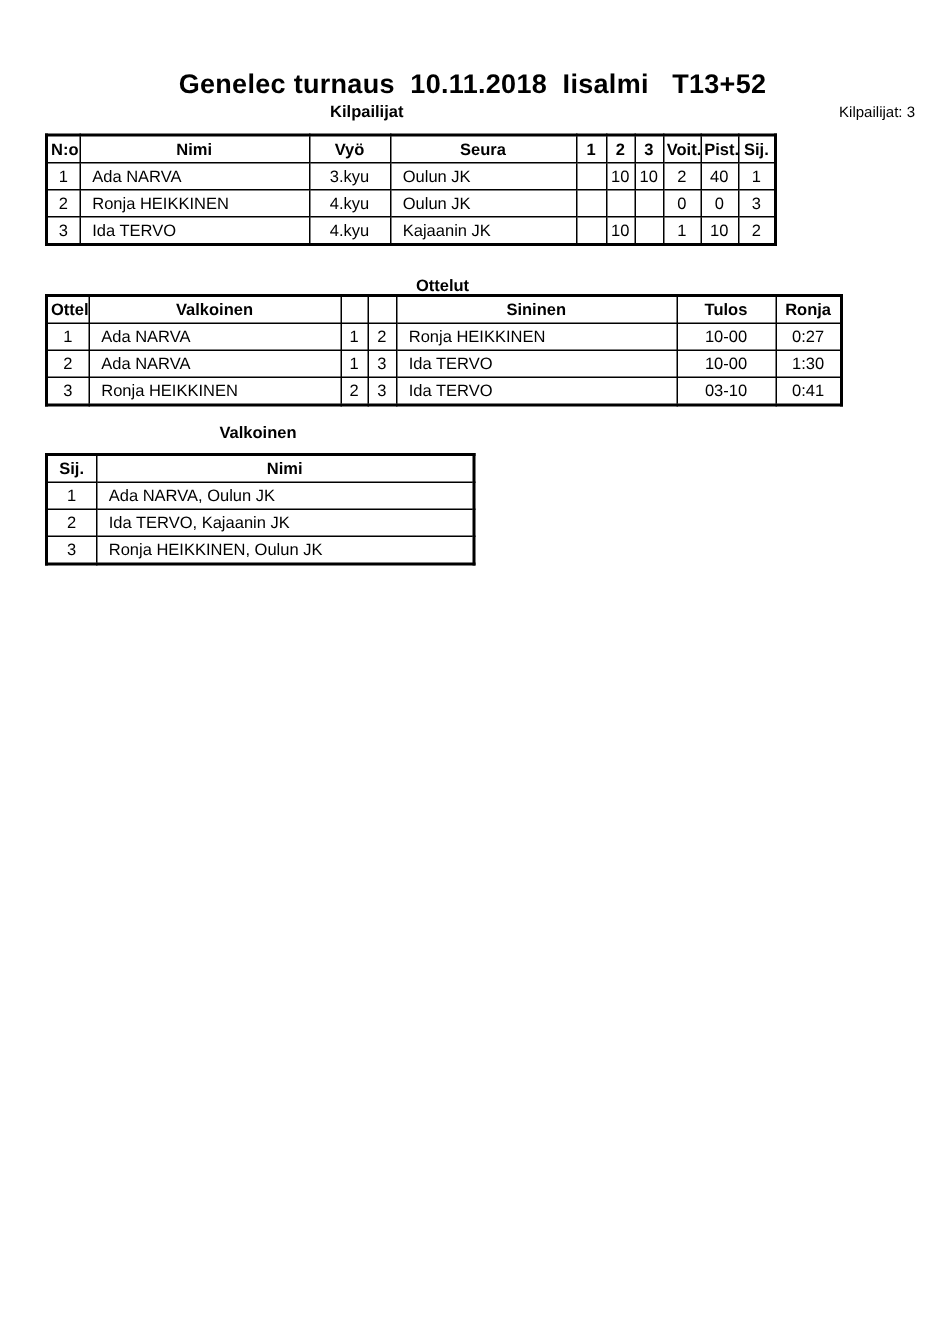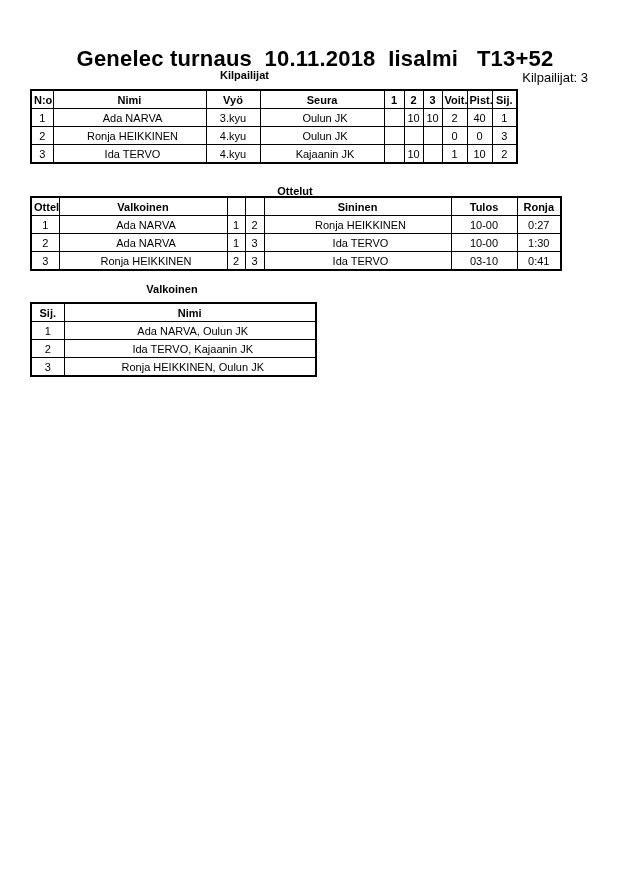--- a/index.html
+++ b/index.html
@@ -6,51 +6,51 @@
   body{
     width:630px;height:891px;
     background:#ffffff;
     font-family:"Liberation Sans","DejaVu Sans",sans-serif;
     color:#000;
     position:relative;
     overflow:hidden;
   }
   .page-title{
     position:absolute;top:46px;left:315px;transform:translateX(-50%);
-    font-size:22px;font-weight:bold;white-space:pre;letter-spacing:.2px;
+    font-size:18px;font-weight:bold;white-space:pre;letter-spacing:.2px;
   }
   .sec-heading{
     position:absolute;transform:translateX(-50%);
     font-size:11px;font-weight:bold;white-space:pre;
   }
   .h-kilpailijat{top:69px;left:236px;padding-left:17px;}
   .h-ottelut{top:185px;left:295px;}
   .h-tulokset{top:283px;left:172px;}
   .count-note{
-    position:absolute;top:70px;right:42px;
-    font-size:13px;
+    position:absolute;top:70px;right:20px;
+    font-size:10px;
   }
   table{
     border-collapse:collapse;
     position:absolute;
     table-layout:fixed;
     font-size:11px;
     background:#fff;
   }
   table, tr, td, th {border:1px solid #000;}
   table{border:2px solid #000;}
   th{font-weight:bold;padding:0;}
   td,th{
     height:17px;
     padding:0 2px;
     text-align:center;
     overflow:hidden;
     white-space:nowrap;
   }
-  td.l,th.l{text-align:center;padding-left:8px;}
+  td.l,th.l{text-align:left;padding-left:8px;}
   .t-kilpailijat{top:89px;left:30px;width:487px;}
   .t-ottelut{top:196px;left:30px;width:530px;}
   .t-tulokset{top:302px;left:30px;width:285px;}
 </style>
 </head>
 <body>
 
 <div class="page-title">Genelec turnaus  10.11.2018  Iisalmi   T13+52</div>
 
 <div class="sec-heading h-kilpailijat">Kilpailijat</div>

